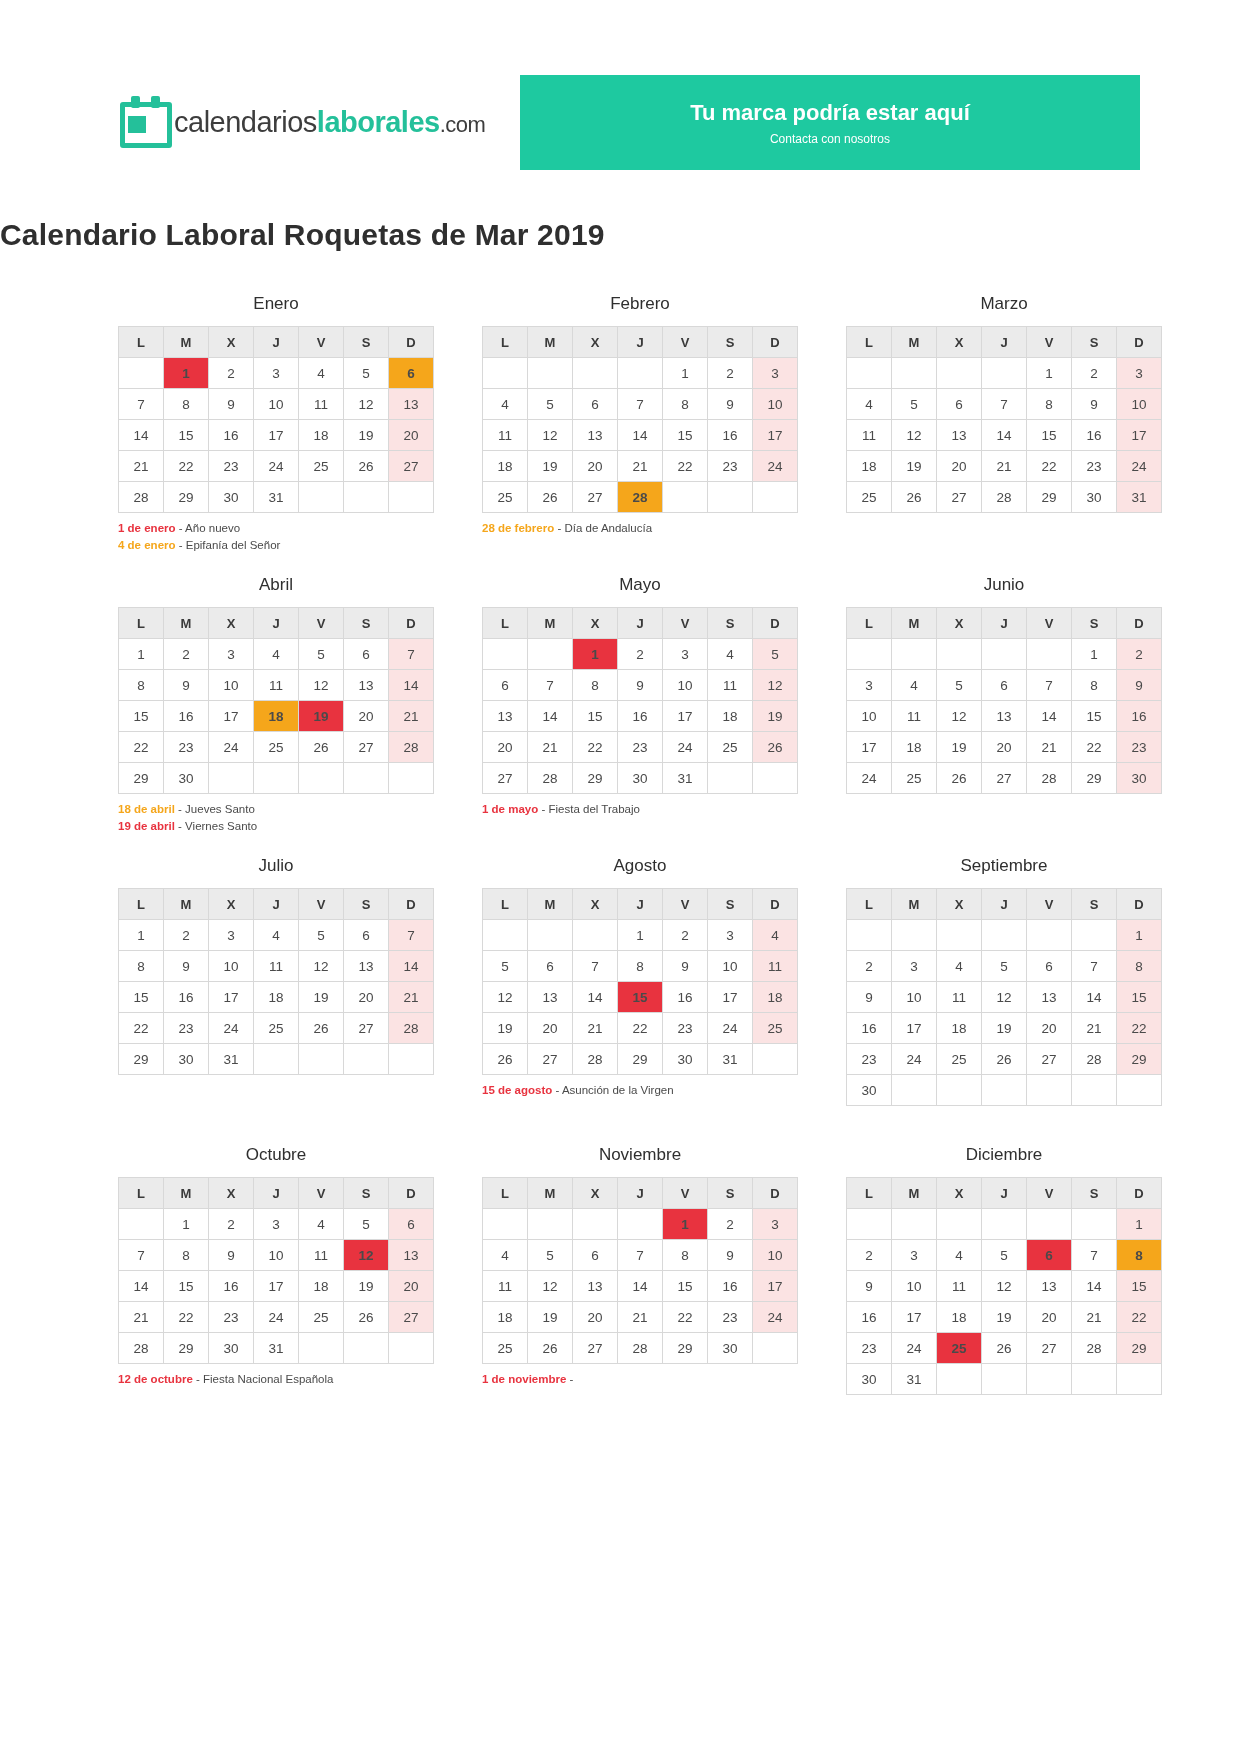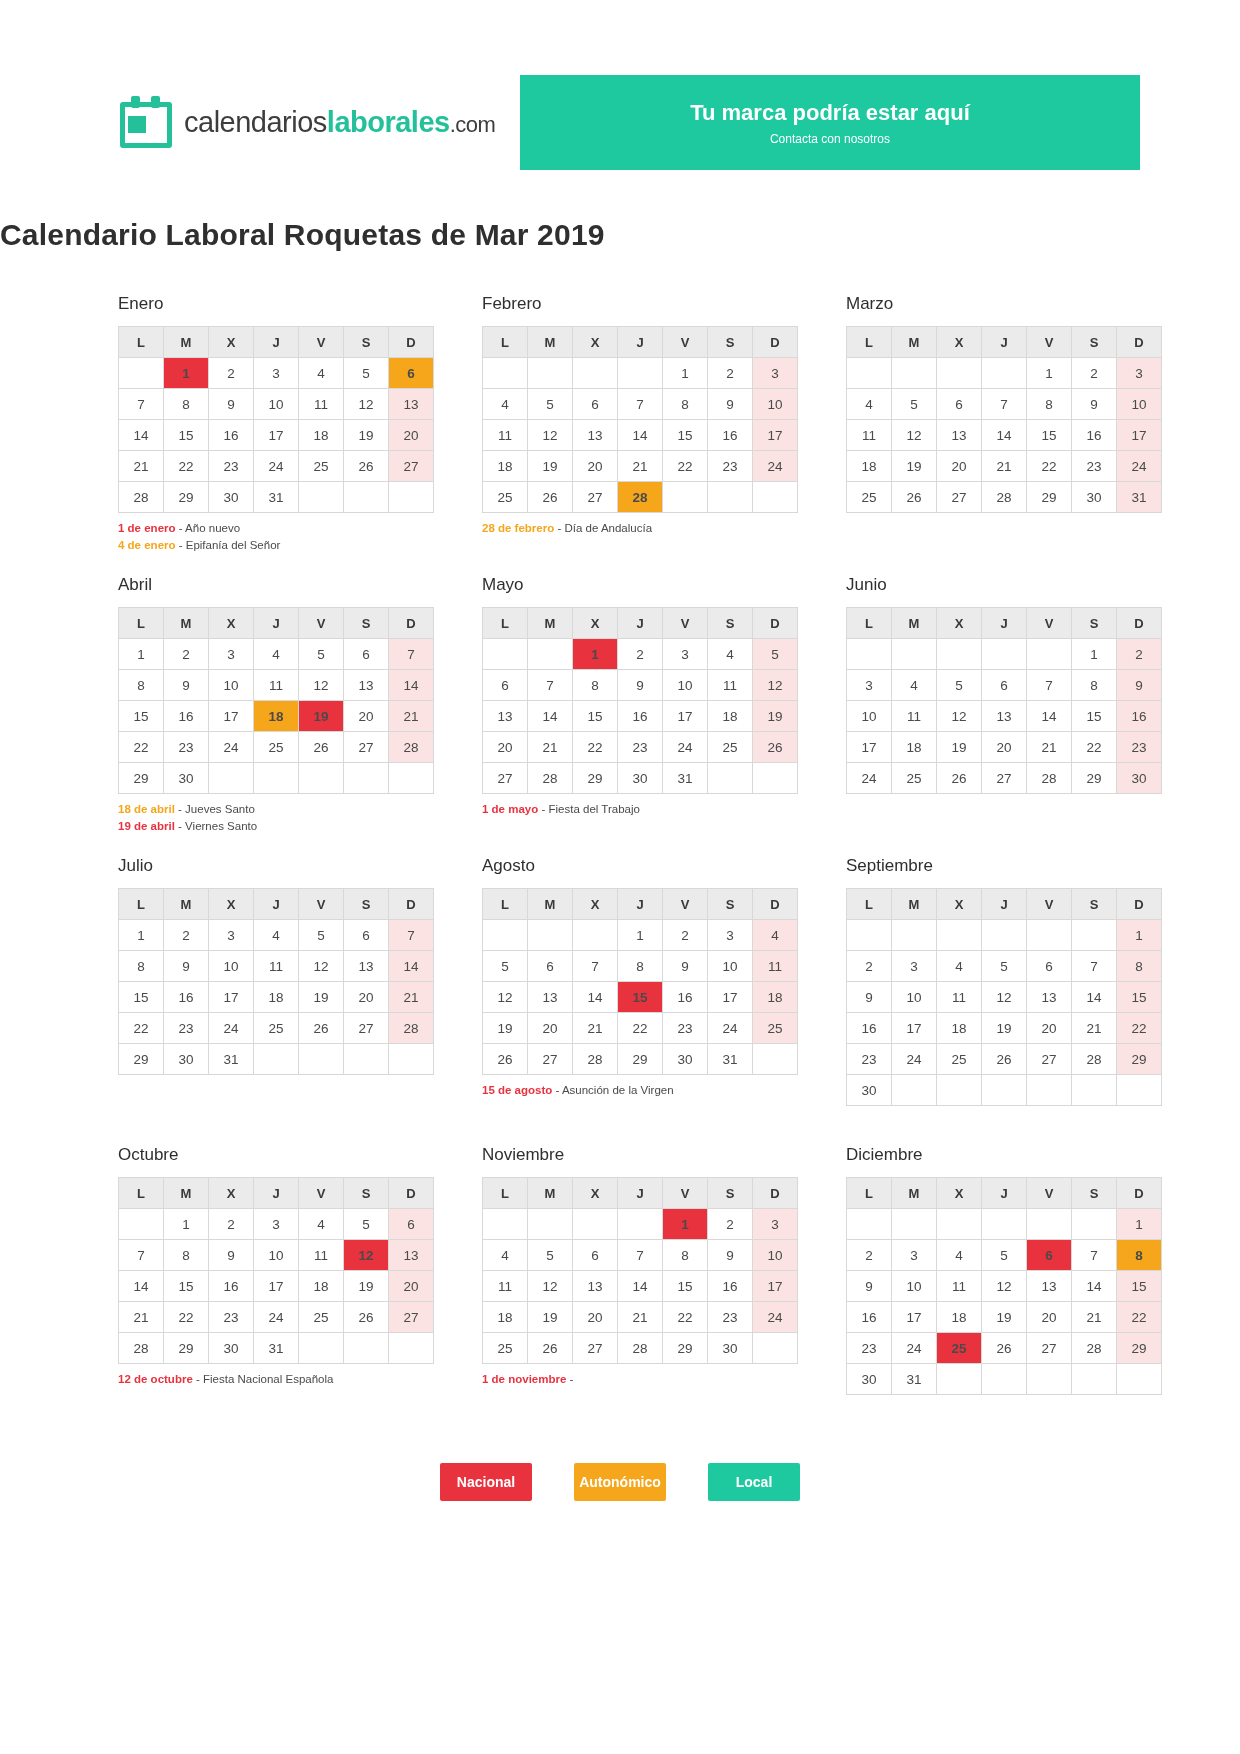--- a/index.html
+++ b/index.html
@@ -20,21 +20,20 @@
   .header {
     display:flex;
     align-items:stretch;
     padding:75px 120px 0 120px;
     box-sizing:border-box;
   }
   .logo-wrap {
     display:flex; align-items:center;
     flex:0 0 400px;
     height:95px;
-    gap:10px;
     padding-left:0;
   }
   .logo-icon { width:54px; height:54px; position:relative; flex:0 0 auto; }
   .logo-icon .outer {
     position:absolute; left:0; top:6px; width:52px; height:46px;
     border:5px solid #24c09a; border-radius:3px; box-sizing:border-box;
   }
   .logo-icon .tab1, .logo-icon .tab2 {
     position:absolute; top:0; width:9px; height:12px; background:#24c09a; border-radius:2px;
   }
@@ -69,21 +68,21 @@
   
   .months {
     margin:42px 118px 0 118px;
     display:grid;
     grid-template-columns:repeat(3, 1fr);
     column-gap:48px;
     row-gap:0;
   }
   .month-block { }
   .month-name {
-    text-align:left;
+    text-align:center;
     font-size:17px;
     color:#2f2f2f;
     margin:0 0 12px 0;
     font-weight:normal;
   }
   table.cal {
     border-collapse:collapse;
     width:315px;
     margin:0 auto;
     table-layout:fixed;
@@ -969,19 +968,14 @@
               <td class="empty">&nbsp;</td>
               <td class="empty">&nbsp;</td>
               <td class="empty">&nbsp;</td>
             </tr>
           </tbody>
         </table>
         <div class="spacer-row"></div>
       </div>
     </div>
 
-  <div class="legend">
-    <div class="item nac">Nacional</div>
-    <div class="item aut">Autonómico</div>
-    <div class="item loc">Local</div>
-  </div>
 
 </div>
 
 </body></html>

